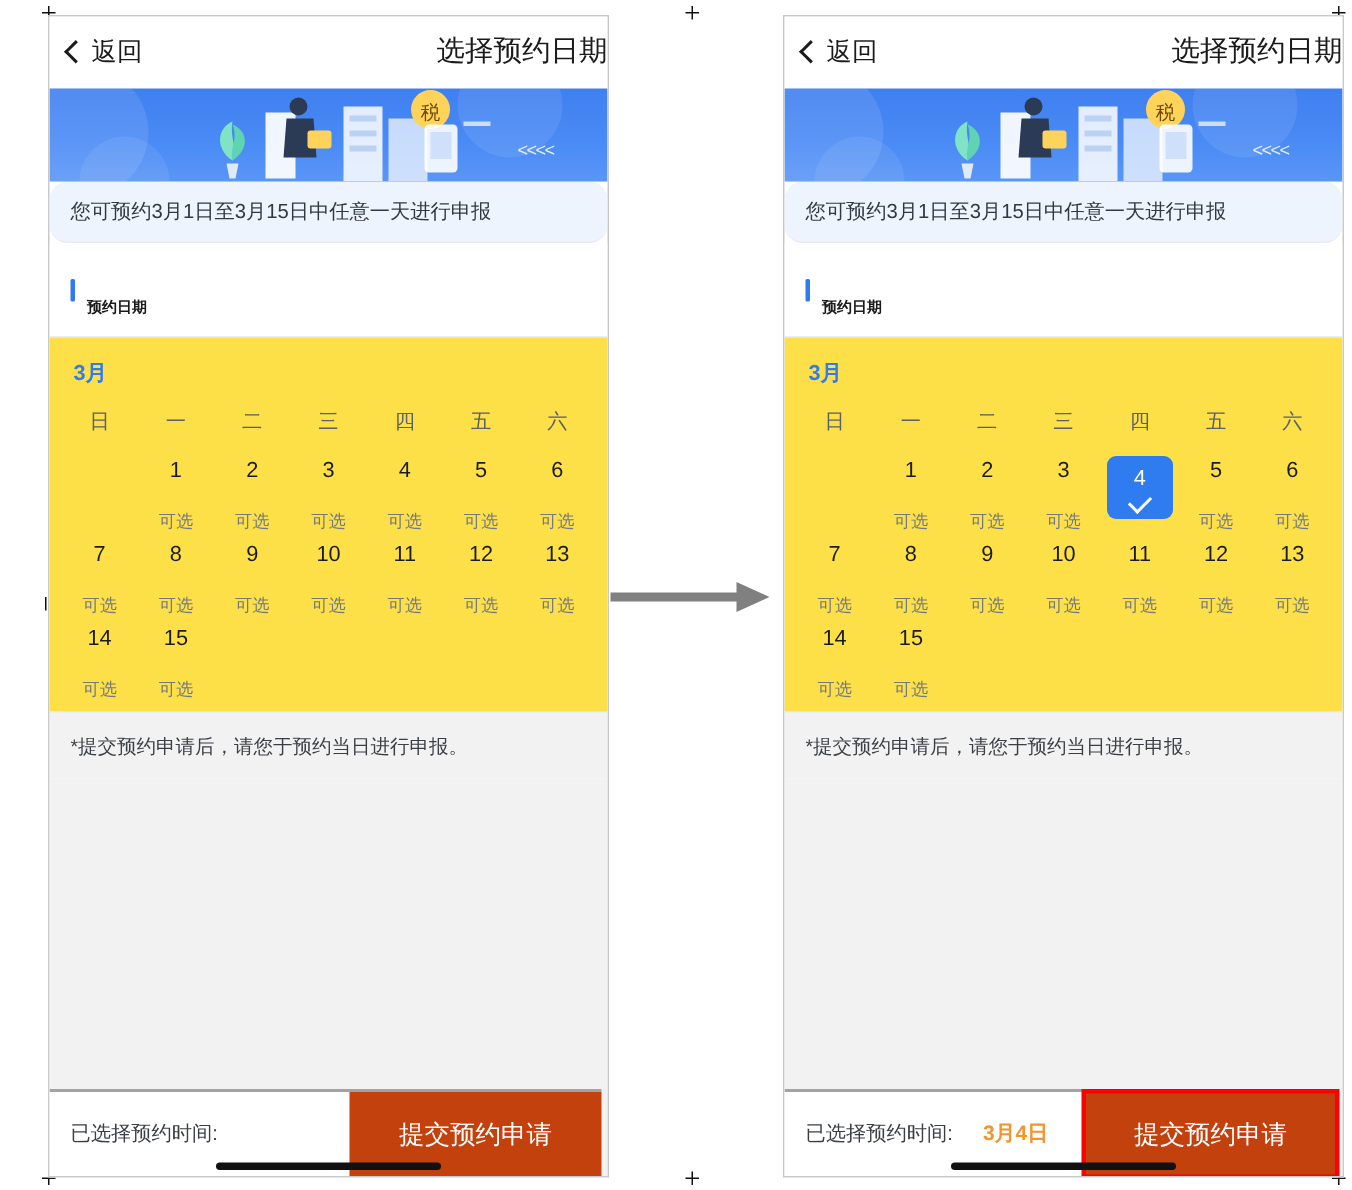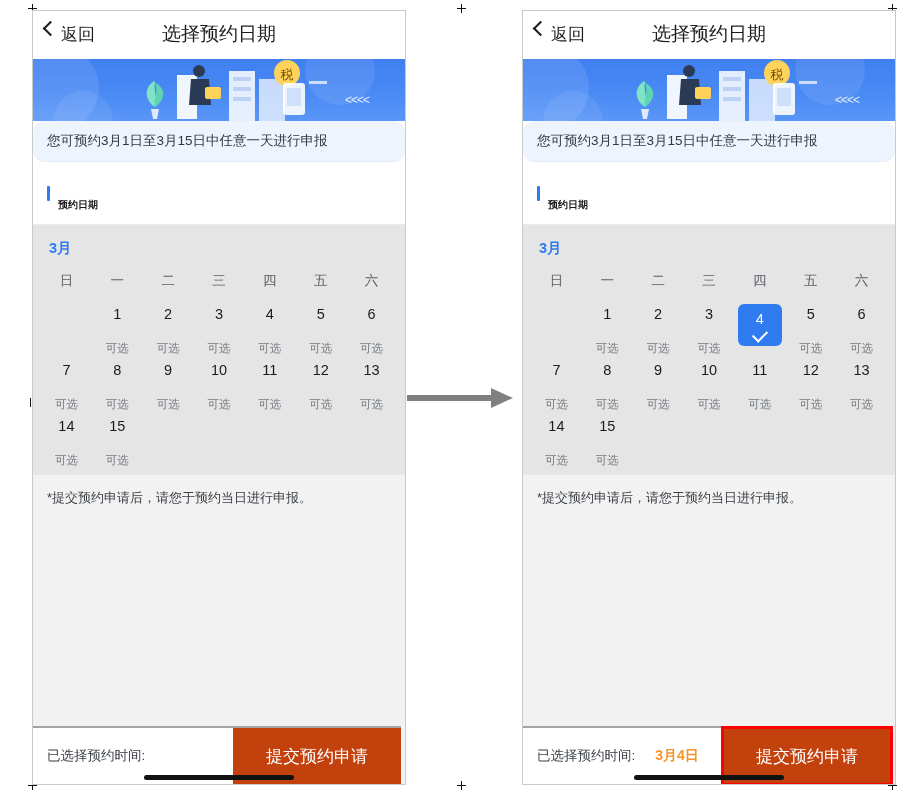--- a/index.html
+++ b/index.html
@@ -46,39 +46,39 @@
   .navbar {
     height: 48px;
     position: relative;
     background: #ffffff;
   }
   .back {
     position: absolute;
     left: 12px;
     top: 12px;
     display: flex;
-    align-items: flex-start;
+    align-items: center;
     color: #1b1b1b;
     font-size: 17px;
     cursor: pointer;
   }
   .back .chev {
     display: inline-block;
     width: 9px;
     height: 9px;
     border-left: 2px solid #1b1b1b;
     border-bottom: 2px solid #1b1b1b;
     transform: rotate(45deg);
     margin-right: 5px;
   }
   .nav-title {
     position: absolute;
     left: 0; right: 0;
     top: 10px;
-    text-align: center;
+    text-align: right;
     font-size: 19px;
     color: #1b1b1b;
     font-weight: 500;
   }
 
   
   .banner {
     position: relative;
     height: 62px;
     background: linear-gradient(180deg, #3f7ff0 0%, #4a8bf5 60%, #5a96f7 100%);
@@ -139,21 +139,21 @@
     border-radius: 1px;
   }
   .section-head .txt {
     font-size: 10px;
     color: #1b1b1b;
     font-weight: bold;
     margin-top: 24px;
   }
 
   .cal-wrap {
-    background: #e5e5e5;
+    background: #fde047;
     padding: 10px 8px 6px 8px;
   }
   .month {
     color: #2f7bf0;
     font-size: 14.5px;
     font-weight: bold;
     padding: 4px 6px 8px 8px;
   }
   .weekdays, .days {
     display: grid;

